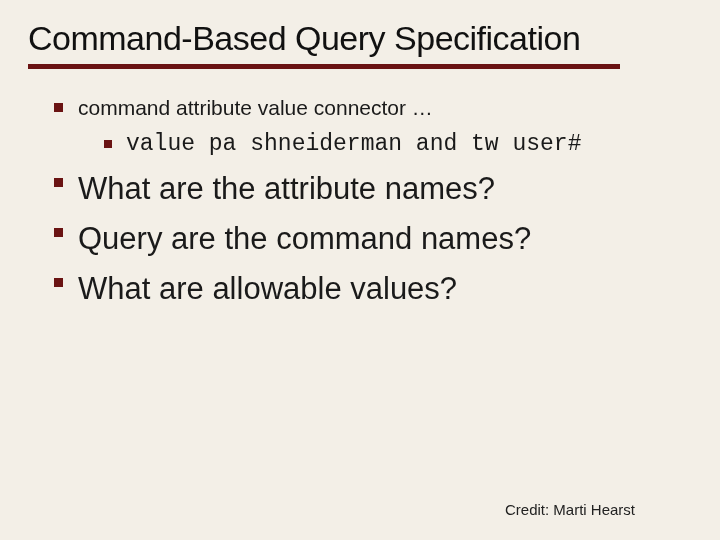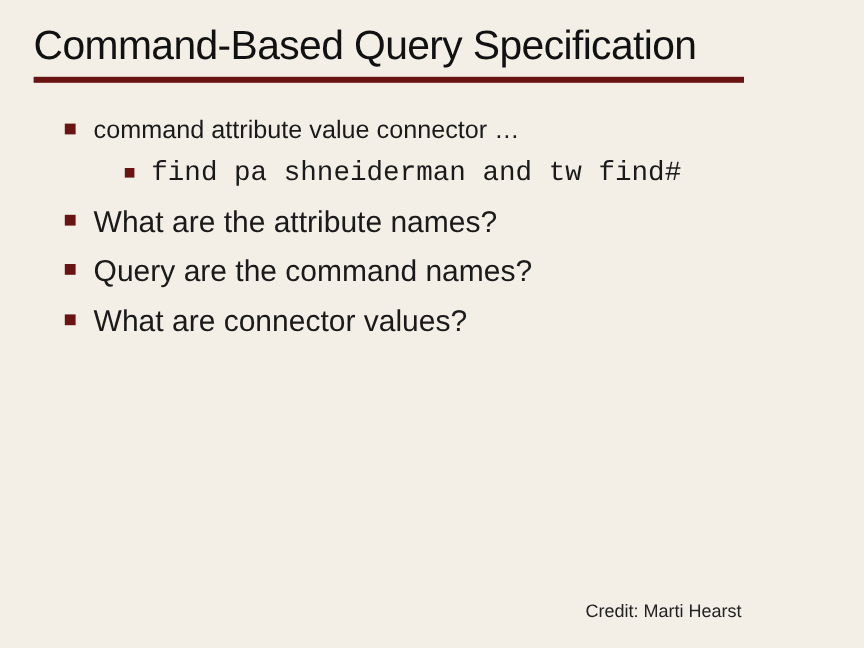--- a/index.html
+++ b/index.html
@@ -74,54 +74,54 @@
     width: 8px;
     height: 8px;
     background: #6a1313;
   }
   .mono {
     font-family: Liberation Sans, sans-serif;
     font-size: 21px;
   }
   .body-text {
     font-family: "Lucida Sans", "Lucida Grande", "Segoe UI", Arial, sans-serif;
-    font-size: 25px;
+    font-size: 31px;
   }
   .credit {
     position: absolute;
     bottom: 22px;
-    right: 30px;
+    right: 13px;
     font-family: Arial, sans-serif;
     font-size: 15px;
     color: #222;
   }
 </style>
 </head>
 <body>
 
 <div class="slide">
   <h1 class="title">Command-Based Query Specification</h1>
   <div class="rule"></div>
 
   <div class="content">
     <ul class="outer">
       <li>
         <span class="mono">command attribute value connector …</span>
         <ul class="inner">
           <li>
-            <span>find pa shneiderman and tw find#</span>
+            <span>value pa shneiderman and tw user#</span>
           </li>
         </ul>
       </li>
       <li>
         <span class="body-text">What are the attribute names?</span>
       </li>
       <li>
         <span class="body-text">Query are the command names?</span>
       </li>
       <li>
-        <span class="body-text">What are connector values?</span>
+        <span class="body-text">What are allowable values?</span>
       </li>
     </ul>
   </div>
 
   <div class="credit">Credit: Marti Hearst</div>
 </div>
 
 </body></html>

